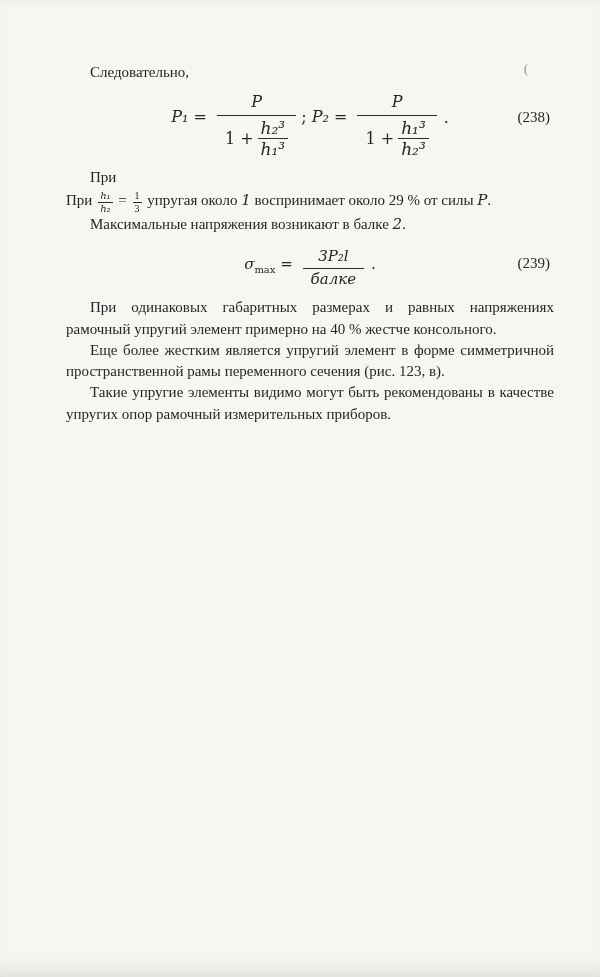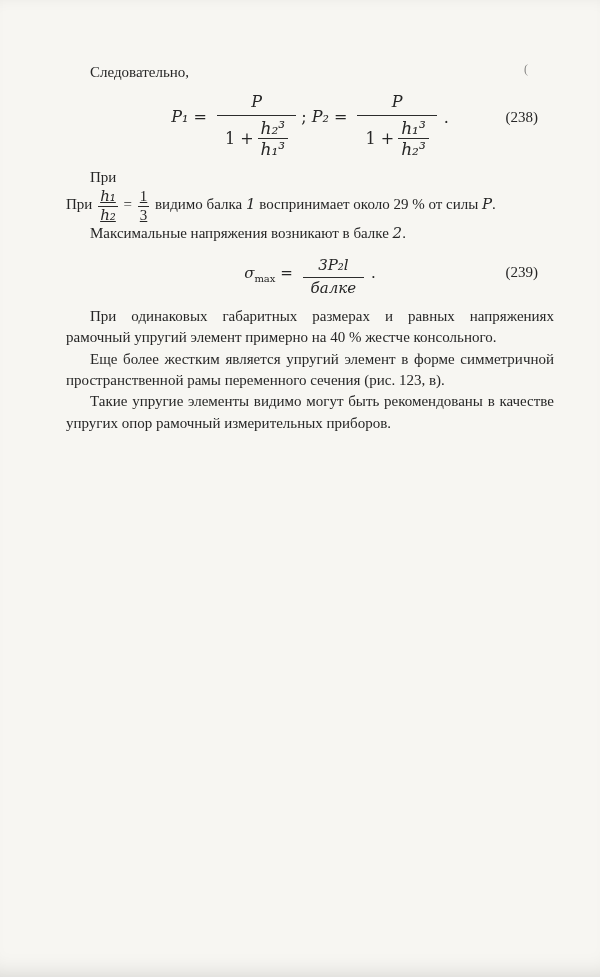--- a/index.html
+++ b/index.html
@@ -42,21 +42,21 @@
   
   .eq-row {
     position: relative;
     display: flex; align-items: flex-end; justify-content: center;
   }
   .eq238-row { margin: 2px 0 16px; min-height: 64px; }
   .eq239-row { margin: 8px 0 12px; min-height: 42px; }
   .eq { font-size: 16px; }
   .eq239-row .eq { font-size: 15px; }
   .eq-num {
-    position: absolute; right: 16px; top: 50%;
+    position: absolute; right: 4px; top: 50%;
     transform: translateY(-50%);
     font-size: 15px; font-style: normal;
     font-family: "Liberation Serif", serif;
   }
 
   
   .frac {
     display: inline-block; text-align: center; vertical-align: middle;
     transform: translateY(8px);
     margin: 0 5px; line-height: 1.15;
@@ -74,23 +74,22 @@
   .ifrac {
     display: inline-block; text-align: center; vertical-align: middle;
     font-size: 17px; line-height: 1.1;
   }
   .ifrac > .fnum { display: block; border-bottom: 1px solid #2c2c2c; padding: 0 3px 1px; }
   .ifrac > .fden { display: block; padding: 1px 3px 0; }
 
   
   .pfrac {
     display: inline-block; text-align: left; vertical-align: middle;
-    font-size: 15px; line-height: 1.05; transform: translateY(1px);
+    font-size: 10px; line-height: 1.05; transform: translateY(1px);
     margin: 0 2px;
-    text-decoration: underline;
   }
   .pfrac > .fnum { display: block; border-bottom: 1px solid #2c2c2c; padding: 0 2px 1px; }
   .pfrac > .fden { display: block; padding: 1px 2px 0; }
 
   sub.eq-sub { font-size: 10px; font-style: normal; }
   .tail { margin-left: 2px; }
   .ratio-line { line-height: 1.6; }
 </style>
 </head>
 <body>
@@ -132,21 +131,21 @@
       <div class="eq-num">(238)</div>
     </div>
 
     <p class="body indent">При</p>
 
 
     <p class="body ratio-line"><span>При</span>
       <span class="pfrac math"><span class="fnum">h₁</span><span class="fden">h₂</span></span>
       <span>=</span>
       <span class="pfrac"><span class="fnum">1</span><span class="fden">3</span></span>
-      <span>видимо балка</span>
+      <span>упругая около</span>
       <span class="math">1</span>
       <span>воспринимает около 29 % от силы</span>
       <span class="math">P</span><span>.</span></p>
 
     <p class="body indent"><span>Максимальные напряжения возникают в балке</span>
       <span class="math">2</span><span>.</span></p>
 
     <div class="eq-row eq239-row">
       <div class="eq math">
         <span>σ</span><sub class="eq-sub">max</sub>

